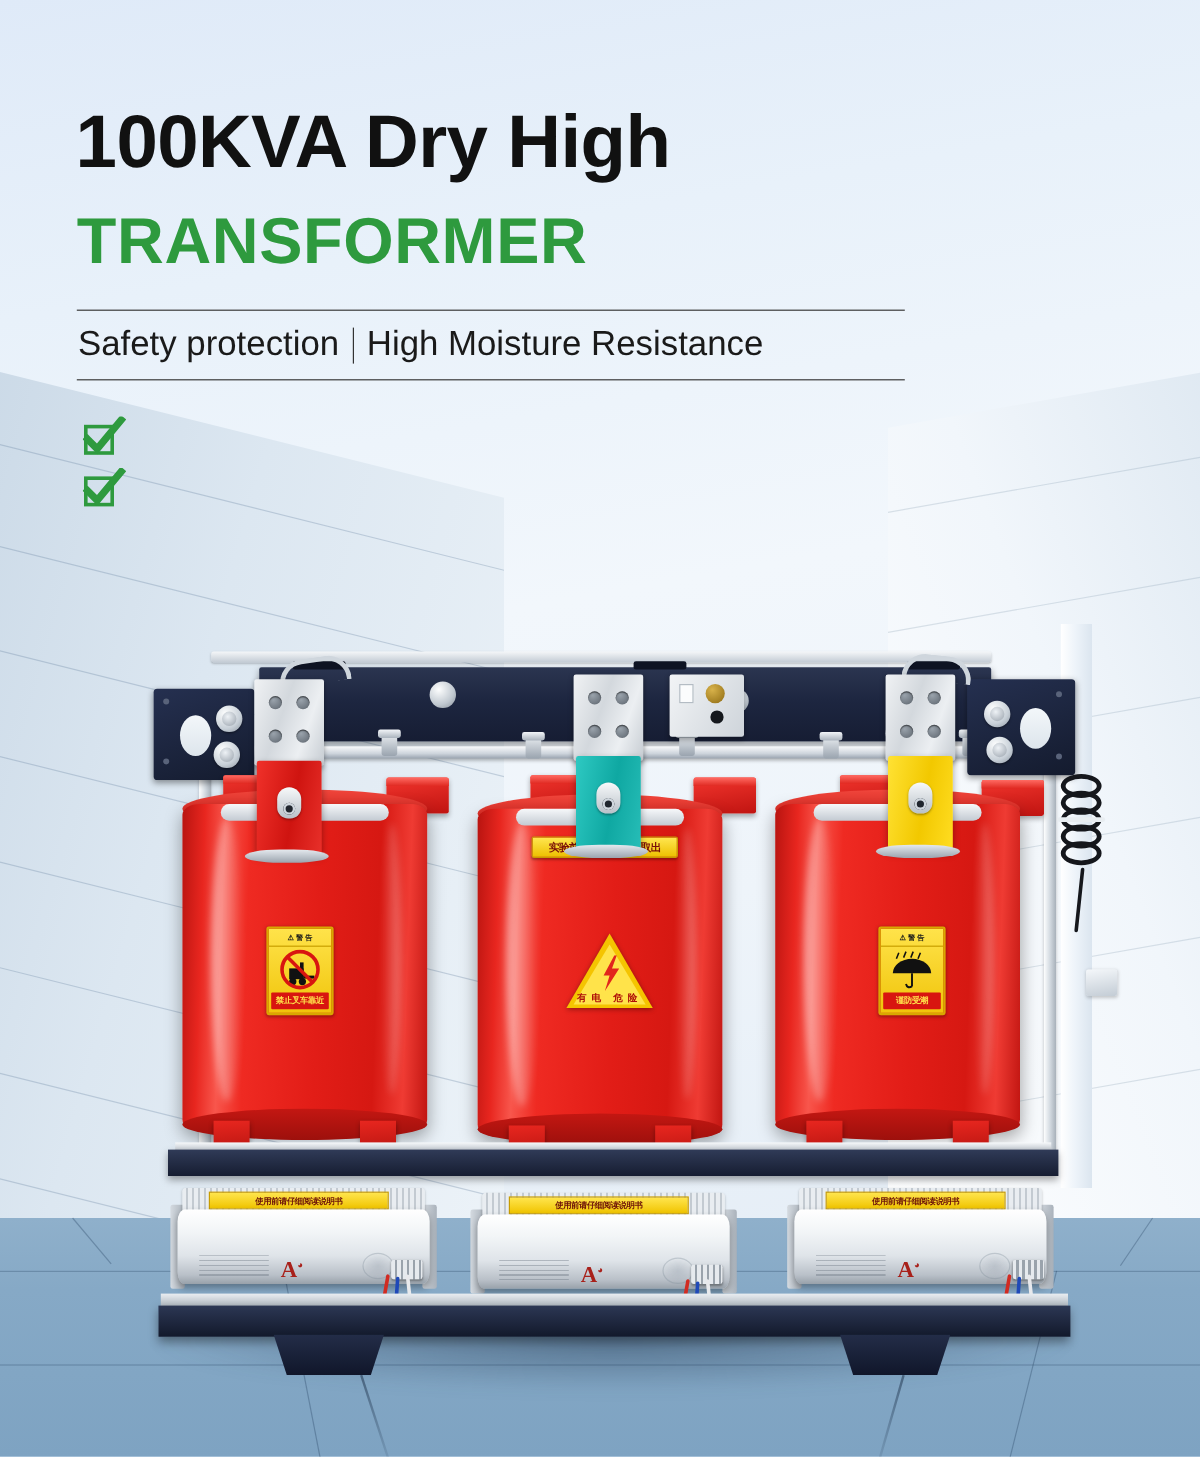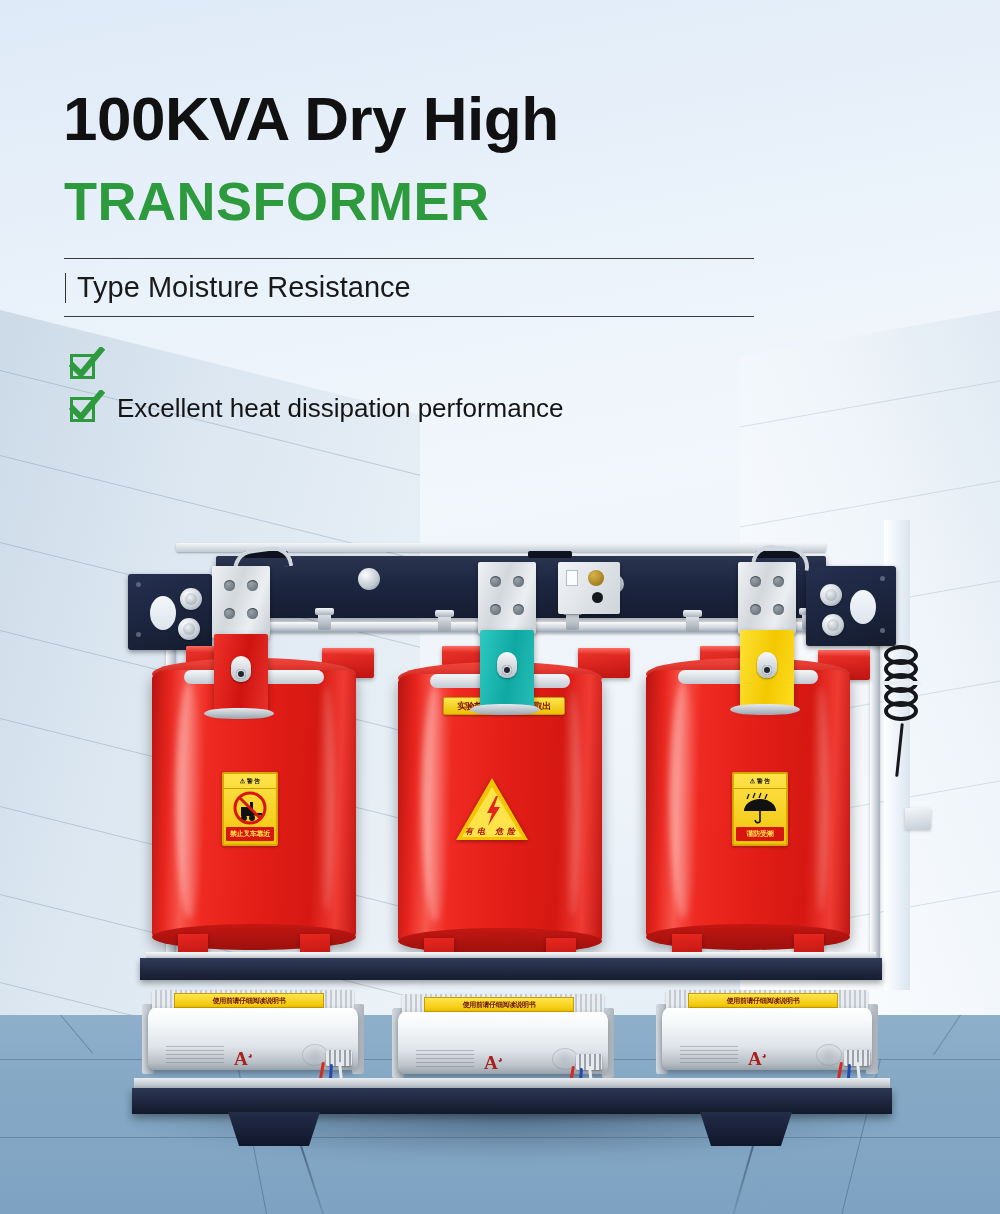--- a/index.html
+++ b/index.html
@@ -545,21 +545,21 @@
           <circle cx="14" cy="27" r="3" fill="#111"></circle>
           <circle cx="22" cy="27" r="3" fill="#111"></circle>
           <circle cx="20" cy="17" r="15" fill="none" stroke="#d81510" stroke-width="3"></circle>
           <line x1="9.5" y1="6.5" x2="30.5" y2="27.5" stroke="#d81510" stroke-width="3"></line>
         </g>
       </svg>
     </div>
     <div class="lbl-foot">禁止叉车靠近</div>
   </div>
 
-  <div class="lbl-tri" style="left:456px;top:778px;font-style:italic;">
+  <div class="lbl-tri" style="left:472px;top:778px;">
     <div class="tri"></div>
     <div class="tri-in"></div>
     <div class="bolt">
       <svg width="18" height="30" viewBox="0 0 18 30">
         <polygon points="12,0 3,17 8,17 4,30 16,11 10,11 14,0" fill="#e2261c"></polygon>
       </svg>
     </div>
     <div class="cn">有电 危险</div>
   </div>
 
@@ -706,37 +706,37 @@
   <div class="base-drop" style="left:300px;top:1146px;transform:rotate(-18deg)"></div>
   <div class="base-drop" style="left:752px;top:1146px;transform:rotate(16deg)"></div>
 </div>
 
 <div id="header">
   <div class="title-main">100KVA Dry High</div>
   <div class="title-sub">TRANSFORMER</div>
 
   <div class="rule top"></div>
   <div class="tagline">
+    <span>Safety protection</span>
     <span class="tag-sep"></span>
-    <span>Type Moisture Resistance</span>
+    <span>High Moisture Resistance</span>
   </div>
   <div class="rule bot"></div>
 
   <div class="bullets">
     <div class="bullet">
       <span class="chk">
         <span class="box"></span>
         <svg width="36" height="34" viewBox="0 0 36 34">
           <polyline points="4,19 12,27 32,3" fill="none" stroke="#2E9A3E" stroke-width="6" stroke-linecap="square" stroke-linejoin="miter"></polyline>
         </svg>
       </span>
     </div>
     <div class="bullet">
       <span class="chk">
         <span class="box"></span>
         <svg width="36" height="34" viewBox="0 0 36 34">
           <polyline points="4,19 12,27 32,3" fill="none" stroke="#2E9A3E" stroke-width="6" stroke-linecap="square" stroke-linejoin="miter"></polyline>
         </svg>
       </span>
-      <span class="bullet-text">Excellent heat dissipation performance</span>
     </div>
   </div>
 </div>
 
 </body></html>

